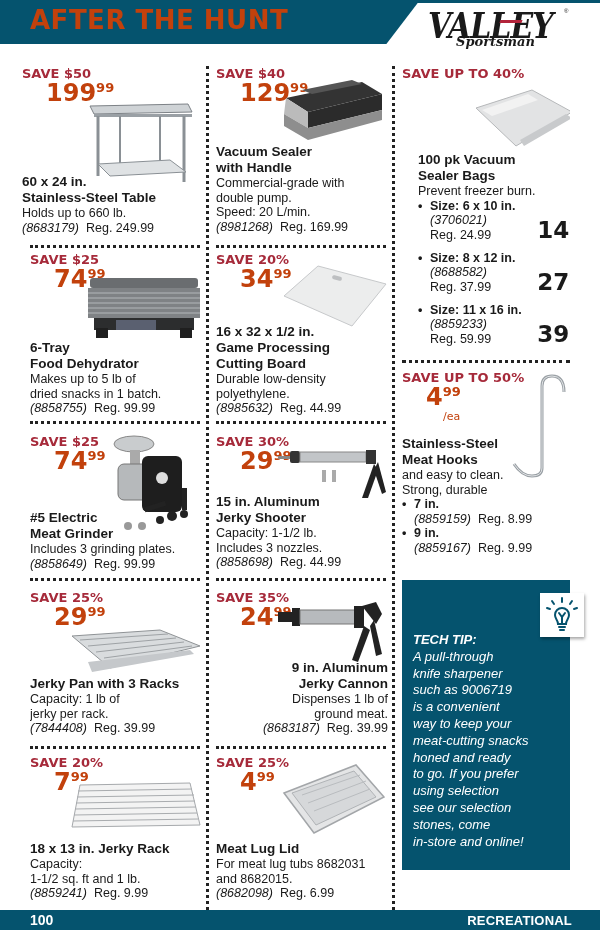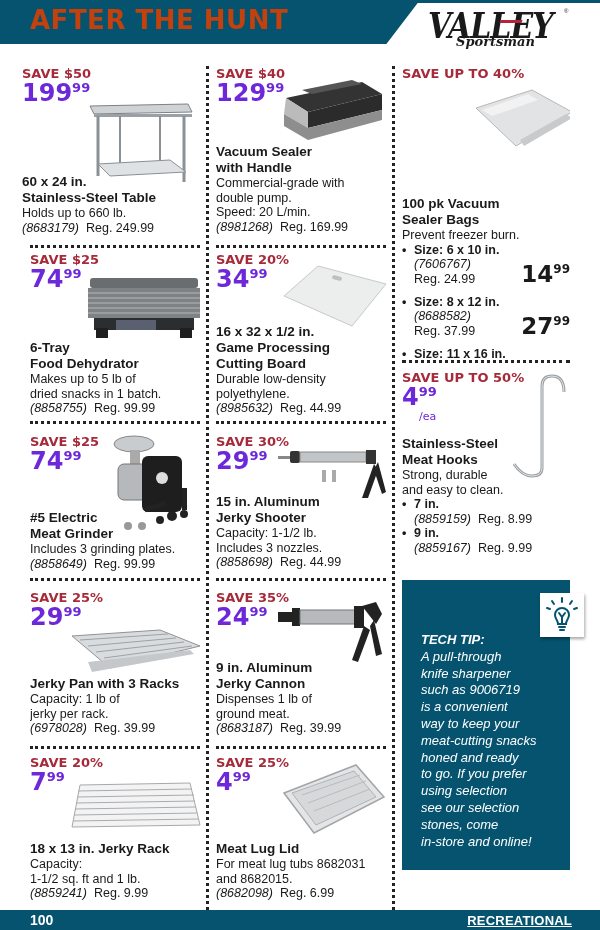--- a/index.html
+++ b/index.html
@@ -17,47 +17,47 @@
   .logo-sports { position: absolute; left: 28px; top: 28px; font-family: "DejaVu Serif", serif; font-weight: bold; font-style: italic; font-size: 13px; color: #1a1a1a; }
   .logo-reg { position: absolute; left: 136px; top: 2px; font-size: 6px; }
   .logo-stripe { position: absolute; left: 72px; top: 14px; width: 22px; height: 3px; background: #b3233a; transform: skewX(-20deg); }
 
   
   .cell { position: absolute; overflow: hidden; }
   .dot-h { position: absolute; height: 0; border-top: 3px dotted #222; }
   .dot-v { position: absolute; width: 0; border-left: 3px dotted #222; }
 
   .save { font-family: "DejaVu Sans", sans-serif; font-weight: bold; font-size: 13px; color: #a62a3a; white-space: nowrap; }
-  .price { font-family: "DejaVu Sans", sans-serif; font-weight: 900; font-size: 24px; line-height: 24px; color: #6d28d9; white-space: nowrap; }
+  .price { font-family: "DejaVu Sans", sans-serif; font-weight: 900; font-size: 24px; line-height: 24px; color: #c2410c; white-space: nowrap; margin-left: 24px; }
   .price sup { font-size: 13px; vertical-align: top; line-height: 13px; position: relative; top: 0px; }
   .per { font-size: 11px; font-weight: normal; display: block; margin-left: 17px; margin-top: -4px; }
 
   .name { font-family: "Liberation Sans", sans-serif; font-weight: bold; font-size: 13.5px; line-height: 16px; color: #1a1a1a; }
   .desc { font-family: "Liberation Sans", sans-serif; font-size: 12.5px; line-height: 14.5px; color: #1a1a1a; }
   .sku { font-style: italic; }
 
   .img { position: absolute; }
 
   
   .bullet { position: relative; padding-left: 12px; }
   .bullet::before { content: "•"; position: absolute; left: 0; top: 0; font-weight: bold; }
   .bullet-title { font-weight: bold; }
   .bprice { position: absolute; right: 0; font-family: "DejaVu Sans", sans-serif; font-weight: 900; font-size: 23px; line-height: 23px; }
   .bprice sup { font-size: 12px; vertical-align: top; line-height: 12px; }
 
   
   .tip { position: absolute; left: 402px; top: 580px; width: 168px; height: 290px; background: #05536e; }
   .tip-iconbox { position: absolute; left: 138px; top: 13px; width: 44px; height: 44px; background: #fff; box-shadow: 1px 2px 3px rgba(0,0,0,0.35); }
-  .tip-text { position: absolute; left: 11px; top: 52px; width: 152px; color: #fff; font-style: italic; font-size: 13px; line-height: 16.8px; font-family: "Liberation Sans", sans-serif; margin-left: 8px; }
+  .tip-text { position: absolute; left: 11px; top: 52px; width: 152px; color: #fff; font-style: italic; font-size: 13px; line-height: 16.8px; font-family: "Liberation Sans", sans-serif; }
   .tip-label { font-weight: bold; }
 
   
   .footer { position: absolute; left: 0; top: 910px; width: 600px; height: 20px; background: #05536e; }
   .footer-page { position: absolute; left: 30px; top: 2px; color: #fff; font-weight: bold; font-size: 14px; }
-  .footer-section { position: absolute; right: 28px; top: 3px; color: #fff; font-weight: bold; font-size: 13px; letter-spacing: 0.2px; text-decoration: underline; }
+  .footer-section { position: absolute; right: 28px; top: 3px; color: #fff; font-weight: bold; font-size: 13px; letter-spacing: 0.2px; }
 </style>
 </head>
 <body>
 
 <div class="header">
   <div class="header-band-edge"></div>
   <div class="header-band"></div>
   <div class="header-title">AFTER THE HUNT</div>
   <div class="logo">
     <span class="logo-valley">VALLEY</span>
@@ -125,30 +125,30 @@
   </div>
 </div>
 
 <div class="cell" style="left:402px; top:66px; width:168px; height:292px;">
   <div class="save">SAVE UP TO 40%</div>
   <svg class="img" style="left:70px; top:22px;" width="104" height="62" viewBox="0 0 104 62">
     <polygon points="4,20 60,2 100,24 44,58" fill="#e2e3e4" stroke="#b5b7b9"></polygon>
     <polygon points="10,22 56,6 66,12 20,28" fill="#f2f2f2"></polygon>
     <polygon points="48,52 94,26 100,30 52,58" fill="#c8cacc"></polygon>
   </svg>
-  <div style="position:absolute; left:0; top:86px; width:168px;margin-top:44px;">
+  <div style="position:absolute; left:16px; top:86px; width:168px;">
     <div class="name">
         <div>100 pk Vacuum</div>
         <div>Sealer Bags</div>
       </div>
     <div class="desc">Prevent freezer burn.</div>
 
     <div class="desc bullet" style="height:52px;">
       <div class="bullet-title">Size: 6 x 10 in.</div>
-      <div class="sku">(7606767)</div>
+      <div class="sku">(3706021)</div>
       <div>Reg. 24.99</div>
       <div class="bprice" style="top:20px;"><span>14</span><sup>99</sup></div>
     </div>
     <div class="desc bullet" style="height:52px;">
       <div class="bullet-title">Size: 8 x 12 in.</div>
       <div class="sku">(8688582)</div>
       <div>Reg. 37.99</div>
       <div class="bprice" style="top:20px;"><span>27</span><sup>99</sup></div>
     </div>
     <div class="desc bullet" style="height:52px;">
@@ -218,22 +218,22 @@
   <svg class="img" style="left:108px; top:2px;" width="60" height="110" viewBox="0 0 60 110">
     <path d="M54,20 Q54,4 42,4 Q32,4 32,14 L32,96 Q32,104 22,104 Q12,104 4,92" fill="none" stroke="#9aa0a5" stroke-width="3"></path>
     <path d="M54,20 Q54,4 42,4 Q32,4 32,14 L32,96 Q32,104 22,104 Q12,104 4,92" fill="none" stroke="#e0e3e5" stroke-width="1"></path>
   </svg>
   <div style="position:absolute; left:0; top:66px; width:168px;">
     <div class="name">
         <div>Stainless-Steel</div>
         <div>Meat Hooks</div>
       </div>
     <div class="desc">
+        <div> and easy to clean.</div>
         <div>Strong, durable</div>
-        <div> and easy to clean.</div>
       </div>
     <div class="desc bullet">
       <div class="bullet-title">7 in.</div>
       <div><span class="sku">(8859159)</span>&nbsp; <span>Reg. 8.99</span></div>
     </div>
     <div class="desc bullet">
       <div class="bullet-title">9 in.</div>
       <div><span class="sku">(8859167)</span>&nbsp; <span>Reg. 9.99</span></div>
     </div>
   </div>
@@ -304,37 +304,37 @@
         <line x1="34" y1="30" x2="122" y2="18"></line>
     </g>
     <polygon points="18,34 120,22 124,26 22,44" fill="#c5c8cb"></polygon>
   </svg>
   <div style="position:absolute; left:0; top:86px; width:172px;">
     <div class="name">Jerky Pan with 3 Racks</div>
     <div class="desc">
         <div>Capacity: 1 lb of</div>
         <div>jerky per rack.</div>
       </div>
-    <div class="desc"><span class="sku">(6978028)</span>&nbsp; <span>Reg. 39.99</span></div>
+    <div class="desc"><span class="sku">(7844408)</span>&nbsp; <span>Reg. 39.99</span></div>
   </div>
 </div>
 
 <div class="cell" style="left:216px; top:590px; width:172px; height:152px;">
   <div class="save">SAVE 35%</div>
   <div class="price"><span>24</span><sup>99</sup></div>
   <svg class="img" style="left:62px; top:10px;" width="110" height="70" viewBox="0 0 110 70">
     <rect x="0" y="12" width="14" height="10" fill="#222"></rect>
     <rect x="14" y="8" width="8" height="18" fill="#222"></rect>
     <rect x="22" y="10" width="56" height="14" fill="#b7babd" stroke="#777"></rect>
     <rect x="76" y="6" width="10" height="22" fill="#222"></rect>
     <path d="M84,6 L98,2 L104,14 L98,24 Z" fill="#222"></path>
     <path d="M86,26 L74,60 L80,62 L92,30 Z" fill="#222"></path>
     <path d="M96,20 L104,54 L98,56 L92,26 Z" fill="#222"></path>
   </svg>
-  <div style="position:absolute; left:0; top:70px; width:172px;">
+  <div style="position:absolute; left:0; top:70px; width:172px;text-align:right;">
     <div class="name">
         <div>9 in. Aluminum</div>
         <div>Jerky Cannon</div>
       </div>
     <div class="desc">
         <div>Dispenses 1 lb of</div>
         <div>ground meat.</div>
       </div>
     <div class="desc"><span class="sku">(8683187)</span>&nbsp; <span>Reg. 39.99</span></div>
   </div>

